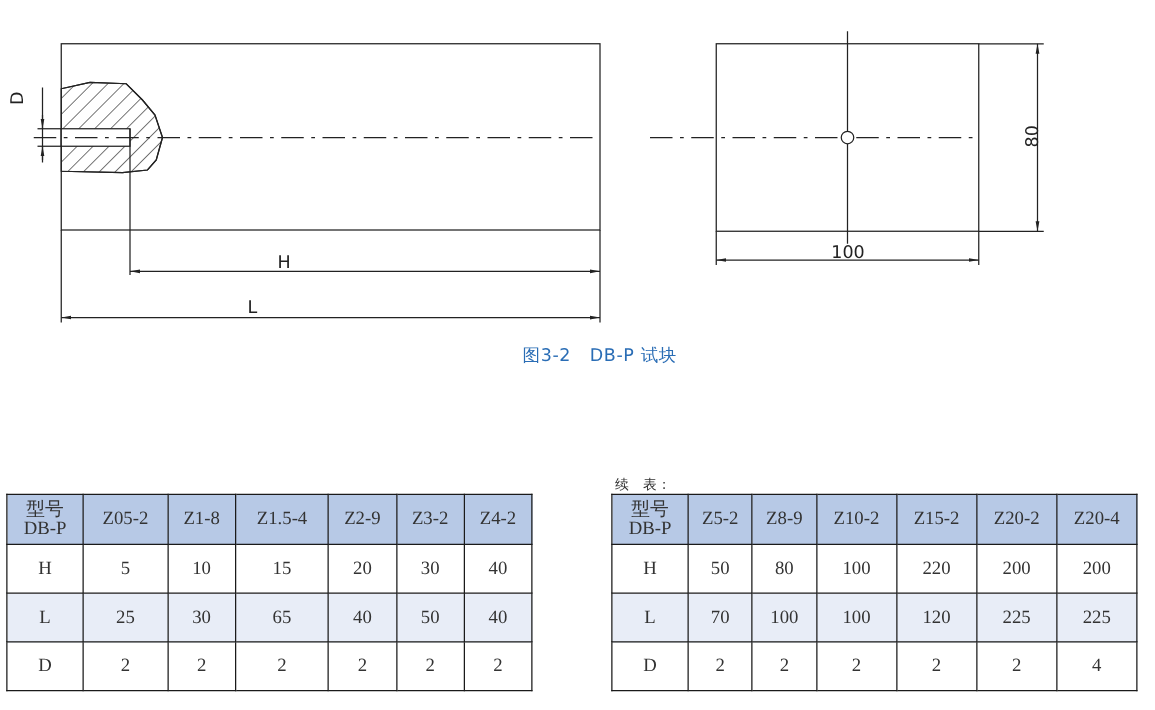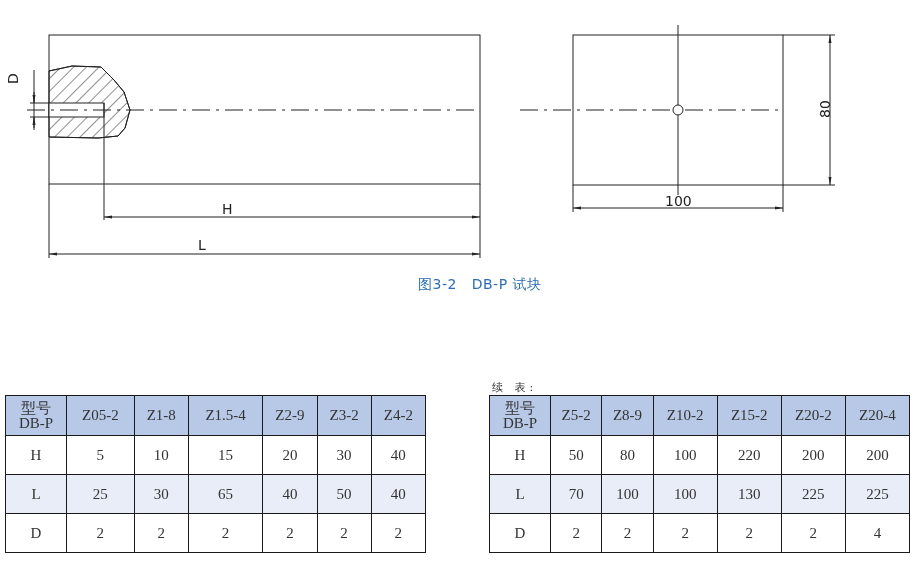--- a/index.html
+++ b/index.html
@@ -140,21 +140,21 @@
     <td>100</td>
     <td>220</td>
     <td>200</td>
     <td>200</td>
   </tr>
   <tr class="alt">
     <td>L</td>
     <td>70</td>
     <td>100</td>
     <td>100</td>
-    <td>130</td>
+    <td>120</td>
     <td>225</td>
     <td>225</td>
   </tr>
   <tr>
     <td>D</td>
     <td>2</td>
     <td>2</td>
     <td>2</td>
     <td>2</td>
     <td>2</td>

